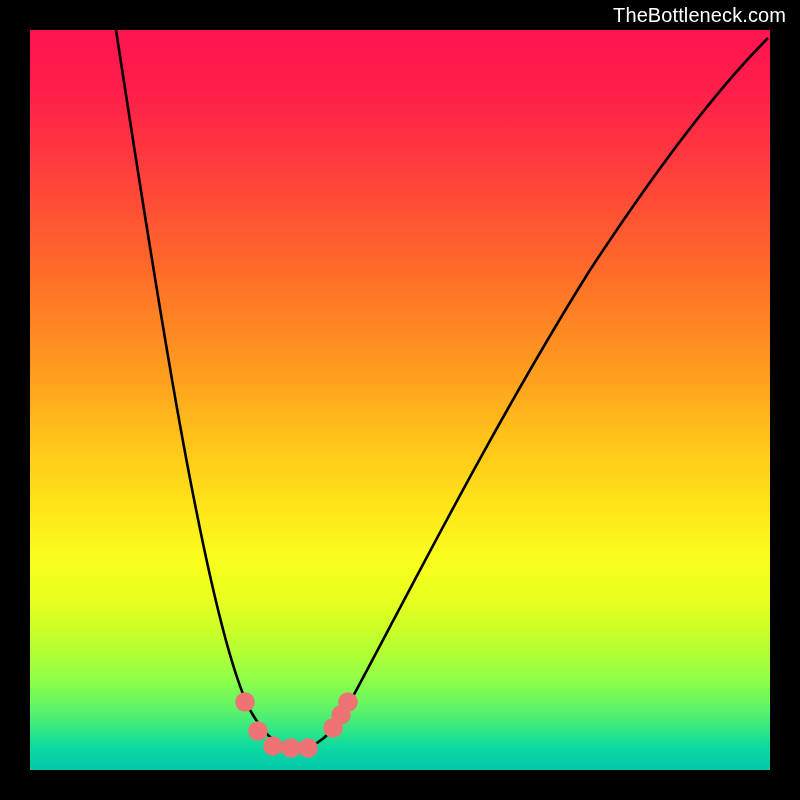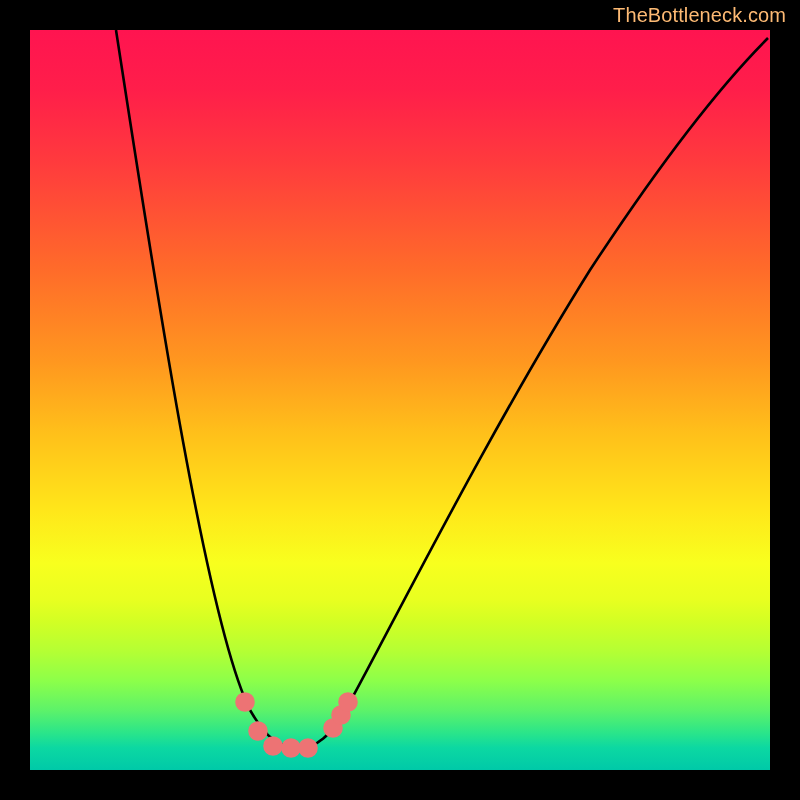--- a/index.html
+++ b/index.html
@@ -56,21 +56,21 @@
     left: 0;
     top: 0;
     width: 740px;
     height: 740px;
   }
   .watermark {
     position: absolute;
     top: 4px;
     right: 14px;
     font-size: 20px;
-    color: #fdba74;
+    color: #ffffff;
     font-weight: 400;
     letter-spacing: 0.1px;
     pointer-events: none;
   }
 </style>
 </head>
 <body>
 
 <div class="frame">
   <div class="plot">

